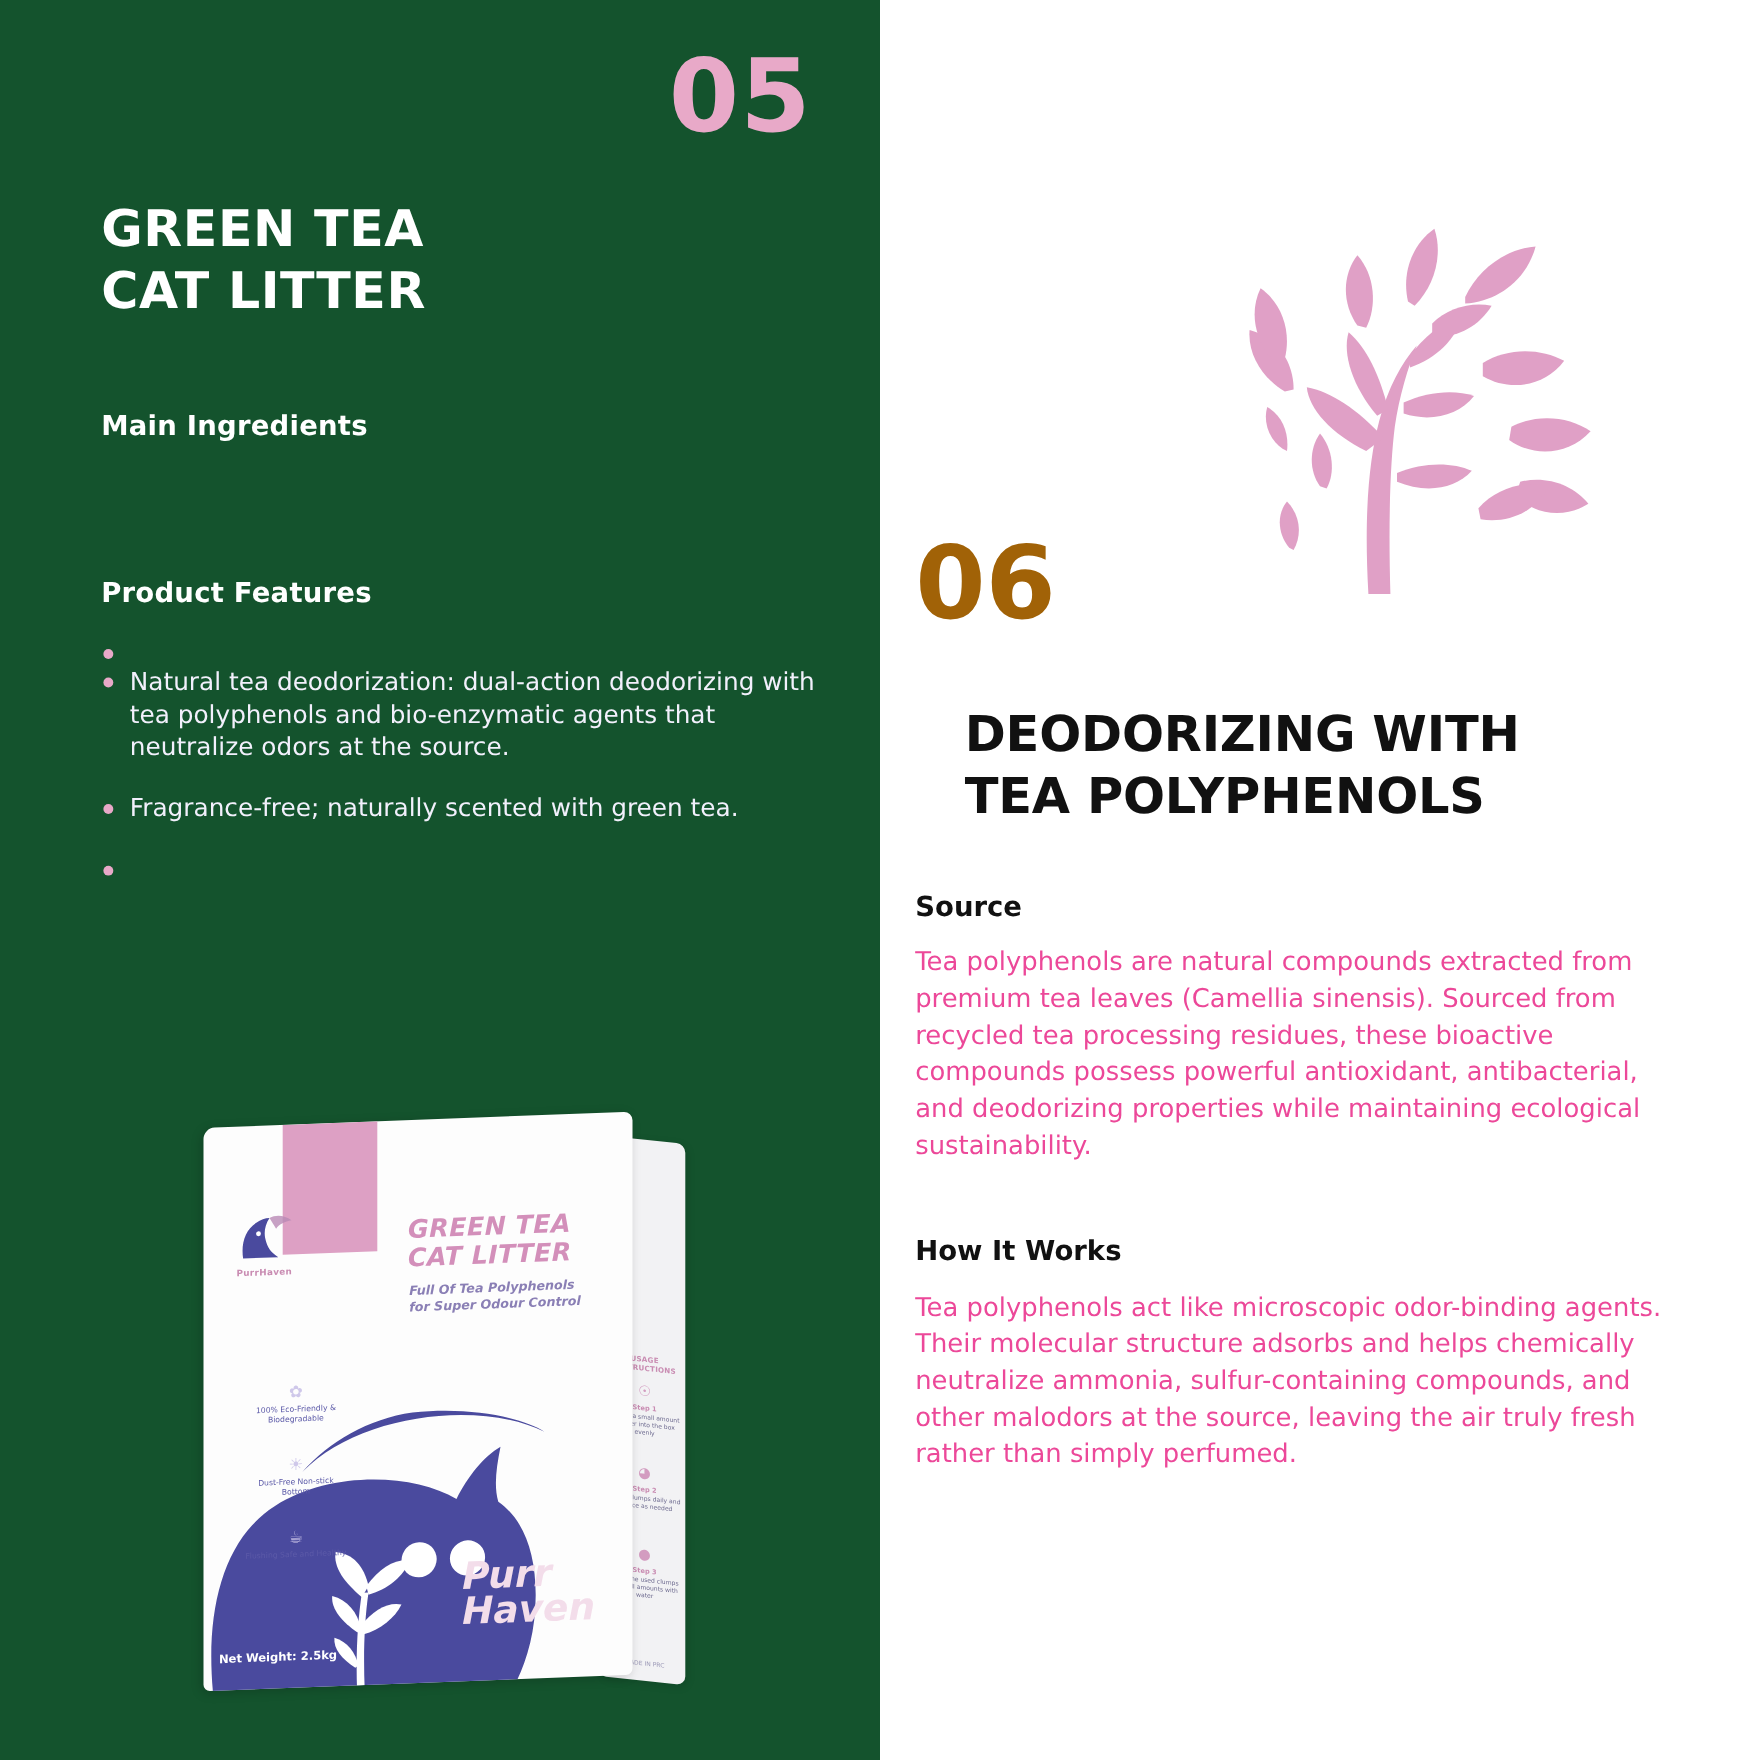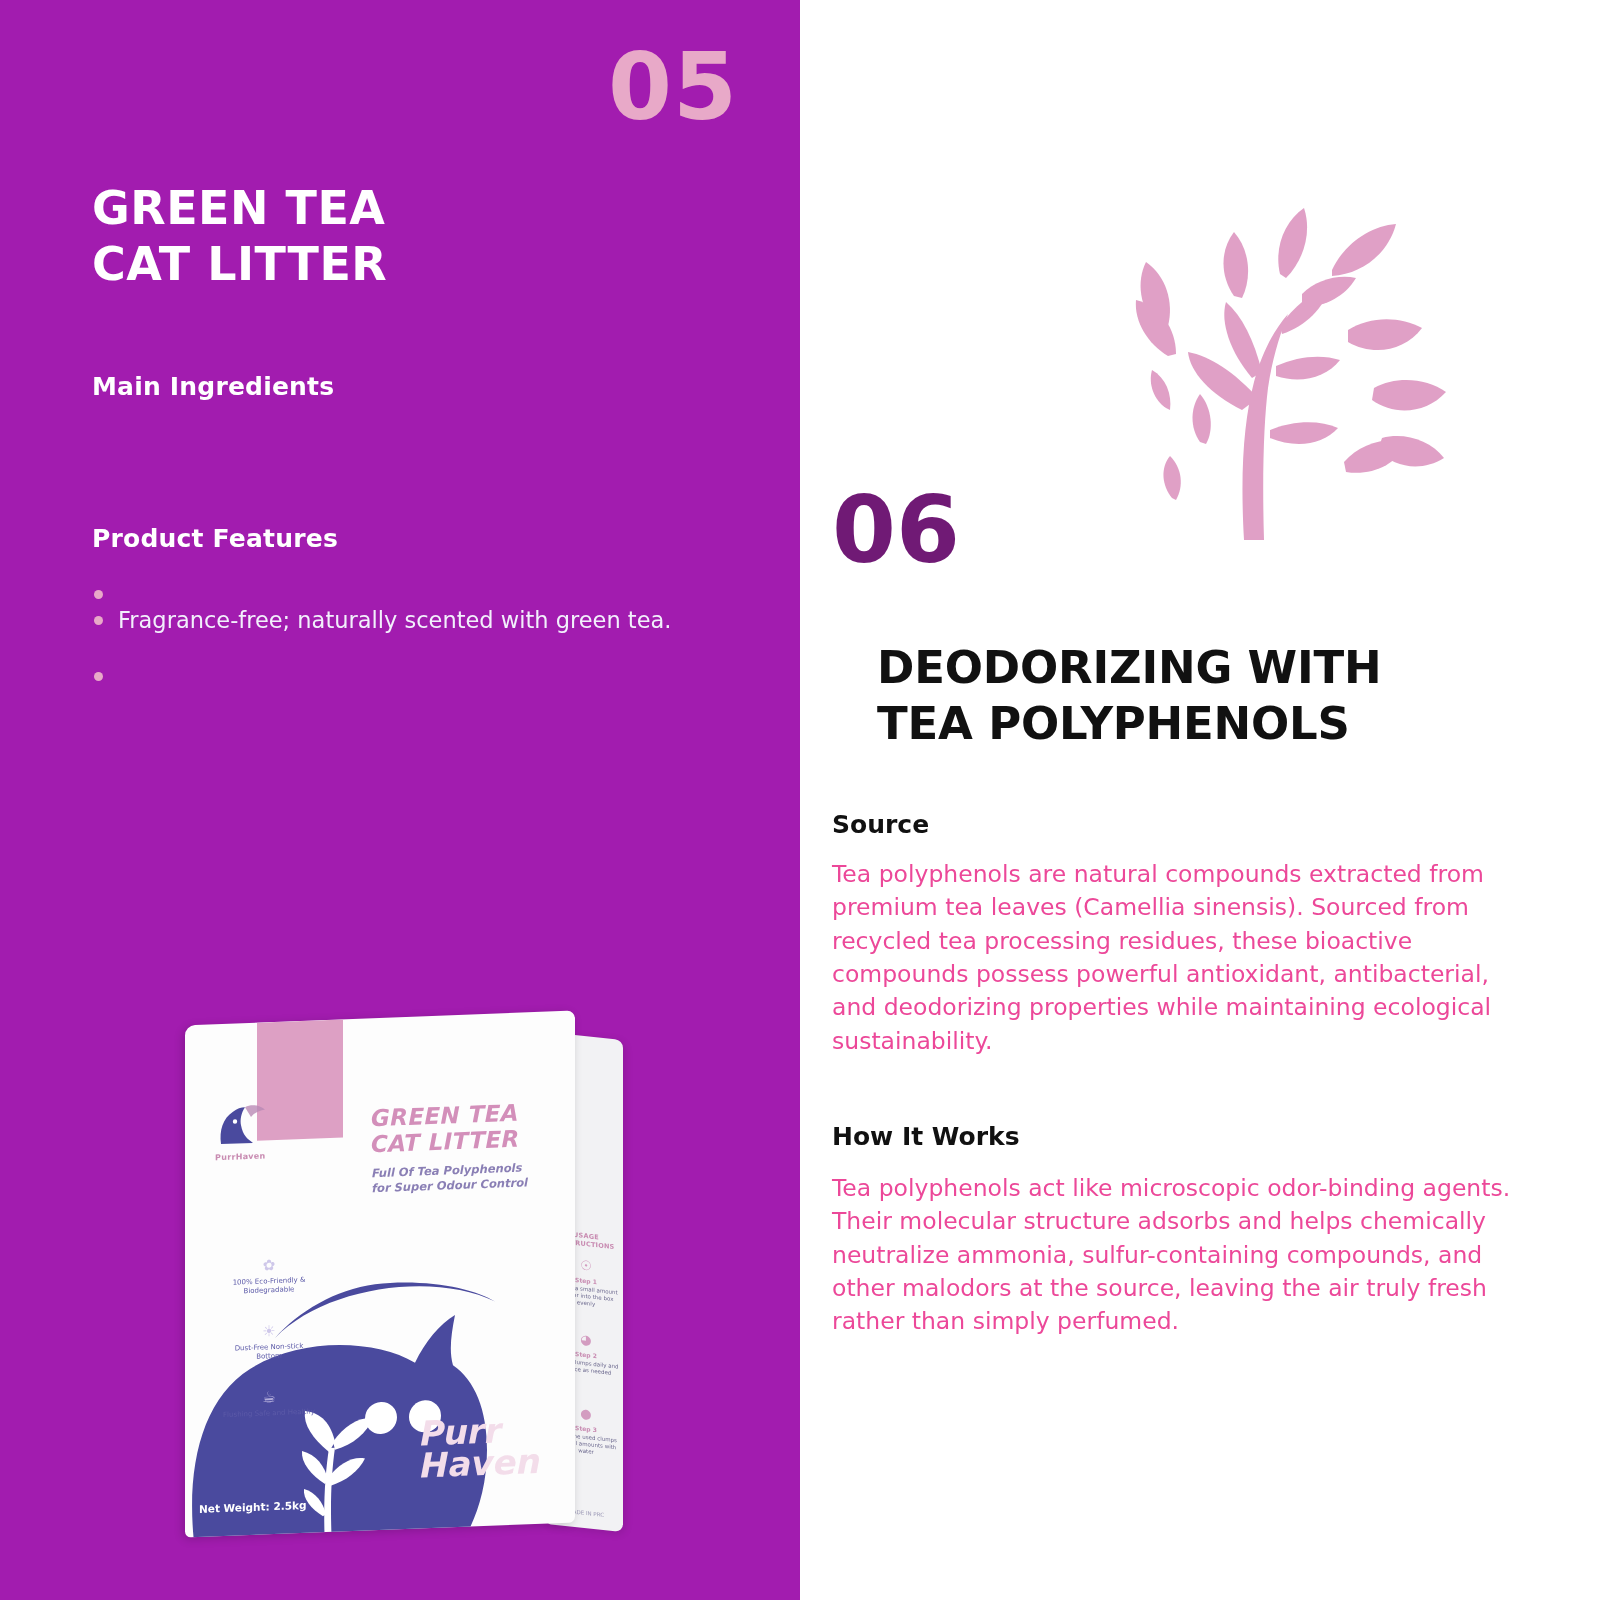--- a/index.html
+++ b/index.html
@@ -13,21 +13,21 @@
     position: relative;
     width: 1600px; height: 1600px;
     display: flex;
   }
 
   
   .left-panel {
     position: relative;
     width: 800px;
     height: 1600px;
-    background: #a21caf;
+    background: #14532d;
     overflow: hidden;
   }
   .num-05 {
     position: absolute;
     top: 42px; right: 62px;
     font-size: 92px;
     font-weight: bold;
     color: #e8a9c8;
     letter-spacing: 1px;
     line-height: 1;
@@ -241,21 +241,21 @@
   .tree-art {
     position: absolute;
     left: 248px; top: 120px;
     width: 420px; height: 420px;
   }
   .num-06 {
     position: absolute;
     left: 32px; top: 485px;
     font-size: 92px;
     font-weight: bold;
-    color: #701a75;
+    color: #a16207;
     line-height: 1;
   }
   .right-title {
     position: absolute;
     left: 32px; top: 640px;
     width: 740px;
     font-size: 45px;
     font-weight: bold;
     color: #111111;
     line-height: 1.24;
@@ -295,20 +295,24 @@
     <div class="left-title">GREEN TEA
 CAT LITTER</div>
 
     <div class="sec-head ingredients">Main Ingredients</div>
 
     <div class="sec-head features">Product Features</div>
 
     <div class="features">
       <div class="feature">
         <span class="dot"></span>
+      </div>
+      <div class="feature">
+        <span class="dot"></span>
+        <span>Natural tea deodorization: dual-action deodorizing with tea polyphenols and bio-enzymatic agents that neutralize odors at the source.</span>
       </div>
       <div class="feature">
         <span class="dot"></span>
         <span>Fragrance-free; naturally scented with green tea.</span>
       </div>
       <div class="feature">
         <span class="dot"></span>
       </div>
     </div>
 

